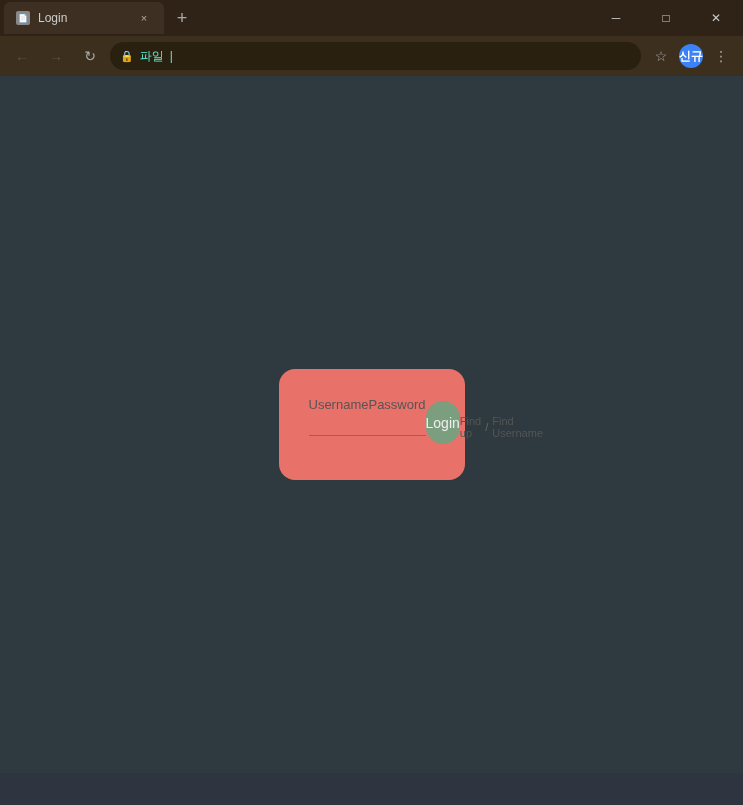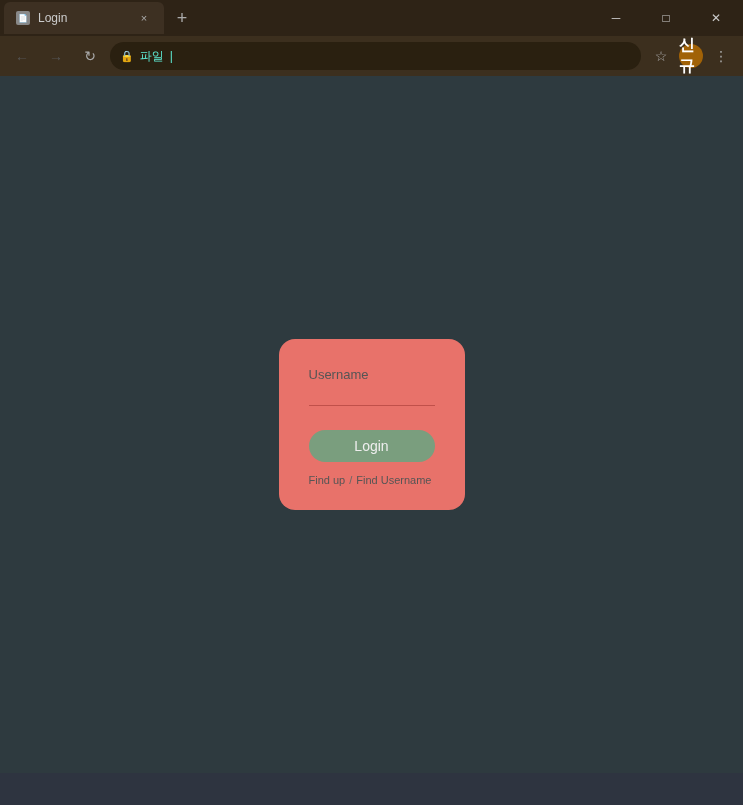--- a/index.html
+++ b/index.html
@@ -167,26 +167,26 @@
       color: #aaa;
       font-size: 14px;
       cursor: pointer;
       border-radius: 50%;
     }
 
     .avatar-btn {
       width: 24px;
       height: 24px;
       border-radius: 50%;
-      background: #a16207;
+      background: #3b82f6;
       display: flex;
       align-items: center;
       justify-content: center;
       color: white;
-      font-size: 16px;
+      font-size: 12px;
       font-weight: bold;
       cursor: pointer;
     }
 
     
     .page-content {
       width: 100%;
       height: calc(805px - 108px);
       background: #2e3a3f;
       display: flex;
@@ -194,21 +194,20 @@
       justify-content: center;
     }
 
     
     .login-card {
       background: #e8726a;
       border-radius: 16px;
       padding: 28px 30px 24px 30px;
       width: 186px;
       display: flex;
-      flex-direction: column;
       gap: 0;
     }
 
     .field-label {
       color: #555;
       font-size: 13px;
       margin-bottom: 2px;
       font-weight: 500;
     }
 
@@ -306,20 +305,24 @@
 
 <div class="page-content">
 
   <div class="login-card">
 
     <div class="field-group">
       <label class="field-label">Username</label>
       <input class="field-input" type="text" placeholder="" style="">
     </div>
 
+    <div class="field-group">
+      <label class="field-label">Password</label>
+      <input class="field-input" type="password" placeholder="" style="">
+    </div>
 
     <button class="login-btn">Login</button>
 
     <div class="links-row">
       <span class="link-text">Find up</span>
       <span class="link-separator">/</span>
       <span class="link-text">Find Username</span>
     </div>
 
   </div>

